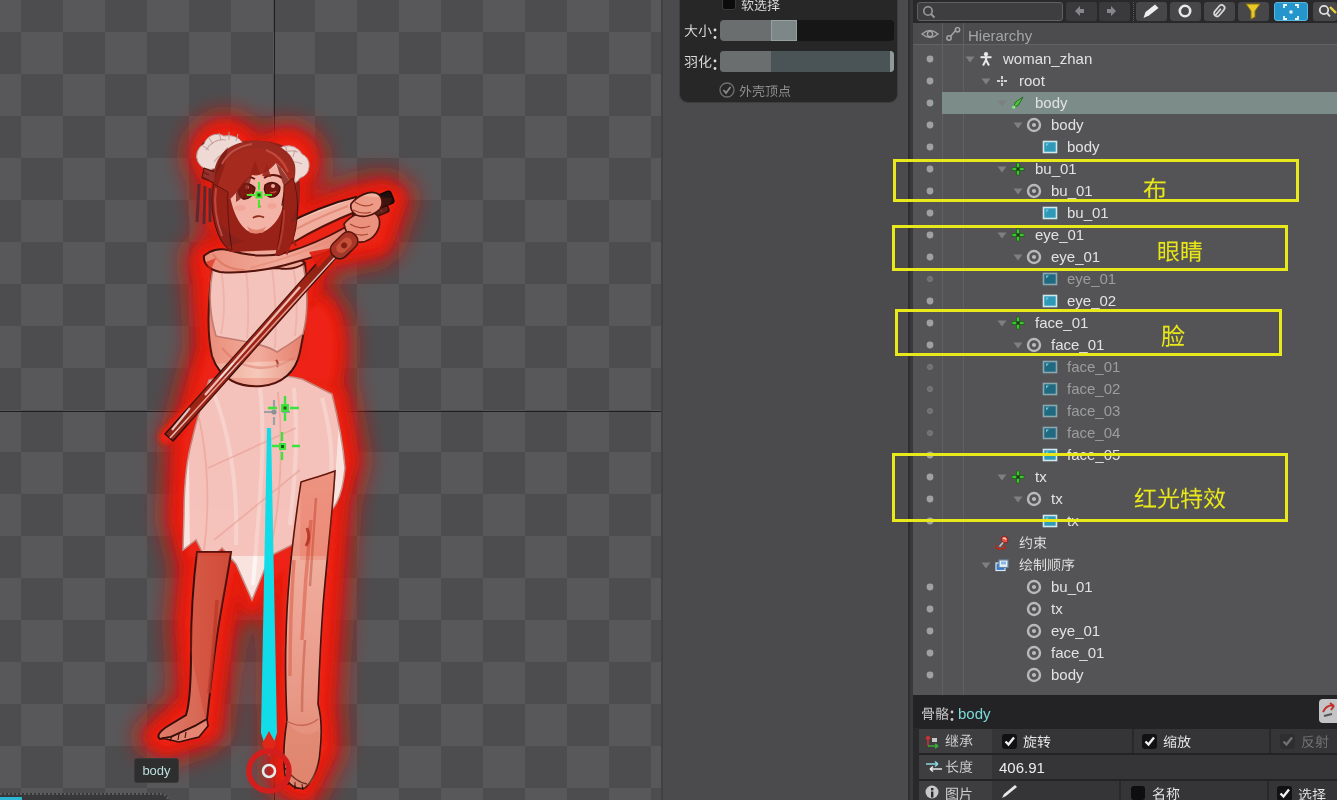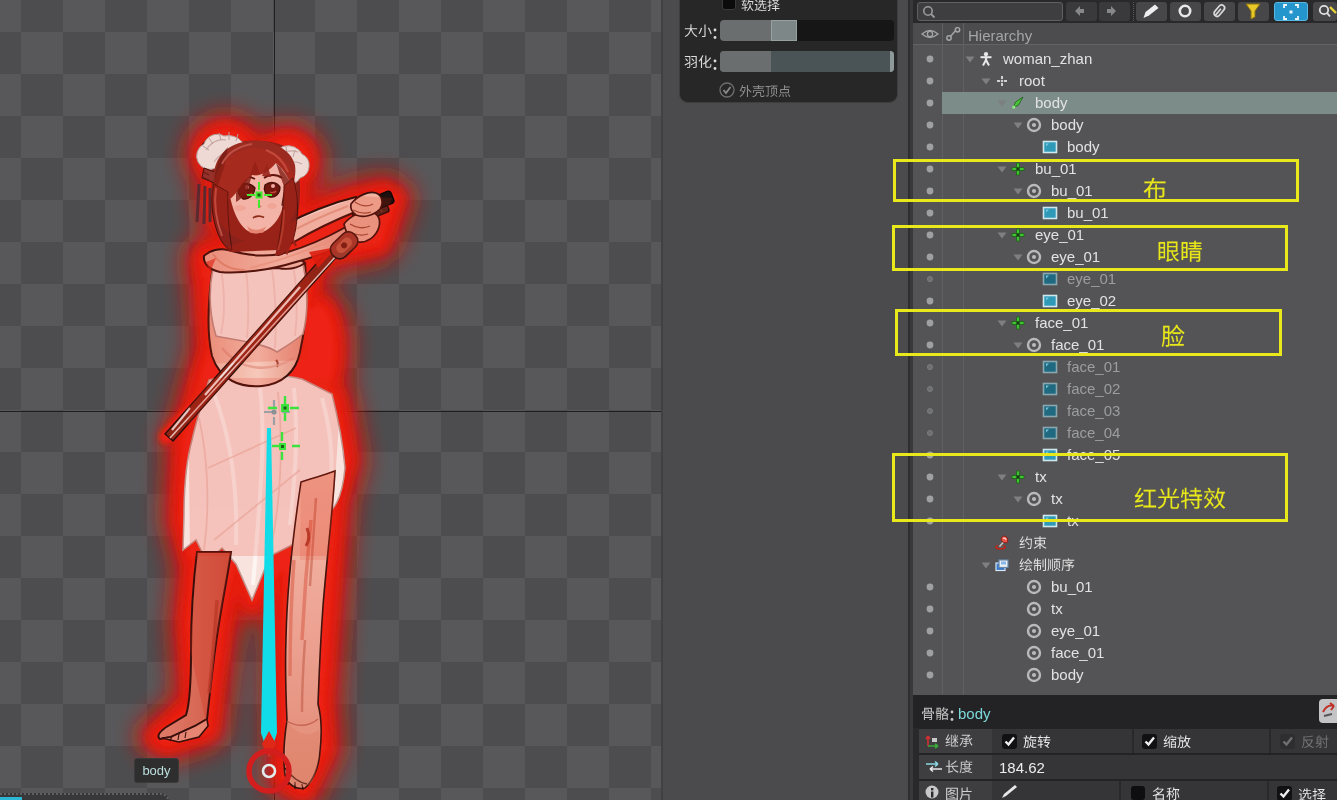--- a/index.html
+++ b/index.html
@@ -691,21 +691,21 @@
       <use href="#g34" transform="translate(14.0,14) scale(0.1400)" fill="#737375"></use>
     </svg>
     <svg class="abs" style="left:925px;top:760px" width="18" height="14">
       <path d="M1,4 L13,4 M13,4 L10,1.5 M13,4 L10,6.5" stroke="#8ad8e0" stroke-width="1.6" fill="none"></path>
       <path d="M17,9 L5,9 M5,9 L8,6.5 M5,9 L8,11.5" stroke="#e8e8e8" stroke-width="1.6" fill="none"></path>
     </svg>
     <svg style="position:absolute;left:945px;top:758px;overflow:visible" width="32" height="19">
       <use href="#g35" transform="translate(0.0,14) scale(0.1400)" fill="#d2d2d2"></use>
       <use href="#g36" transform="translate(14.0,14) scale(0.1400)" fill="#d2d2d2"></use>
     </svg>
-    <span class="abs" style="left:999px;top:759px;color:#ececec;font-size:15px">184.62</span>
+    <span class="abs" style="left:999px;top:759px;color:#ececec;font-size:15px">406.91</span>
     <svg class="abs" style="left:925px;top:785px" width="16" height="15">
       <circle cx="7" cy="7" r="6.5" fill="#c8c8ca"></circle>
       <rect x="6" y="3" width="2.4" height="2.4" fill="#2a2a2c"></rect>
       <rect x="6" y="6.5" width="2.4" height="6" fill="#2a2a2c"></rect>
     </svg>
     <svg style="position:absolute;left:945px;top:785px;overflow:visible" width="32" height="19">
       <use href="#g37" transform="translate(0.0,14) scale(0.1400)" fill="#d2d2d2"></use>
       <use href="#g38" transform="translate(14.0,14) scale(0.1400)" fill="#d2d2d2"></use>
     </svg>
     <svg class="abs" style="left:1000px;top:784px" width="20" height="16">

